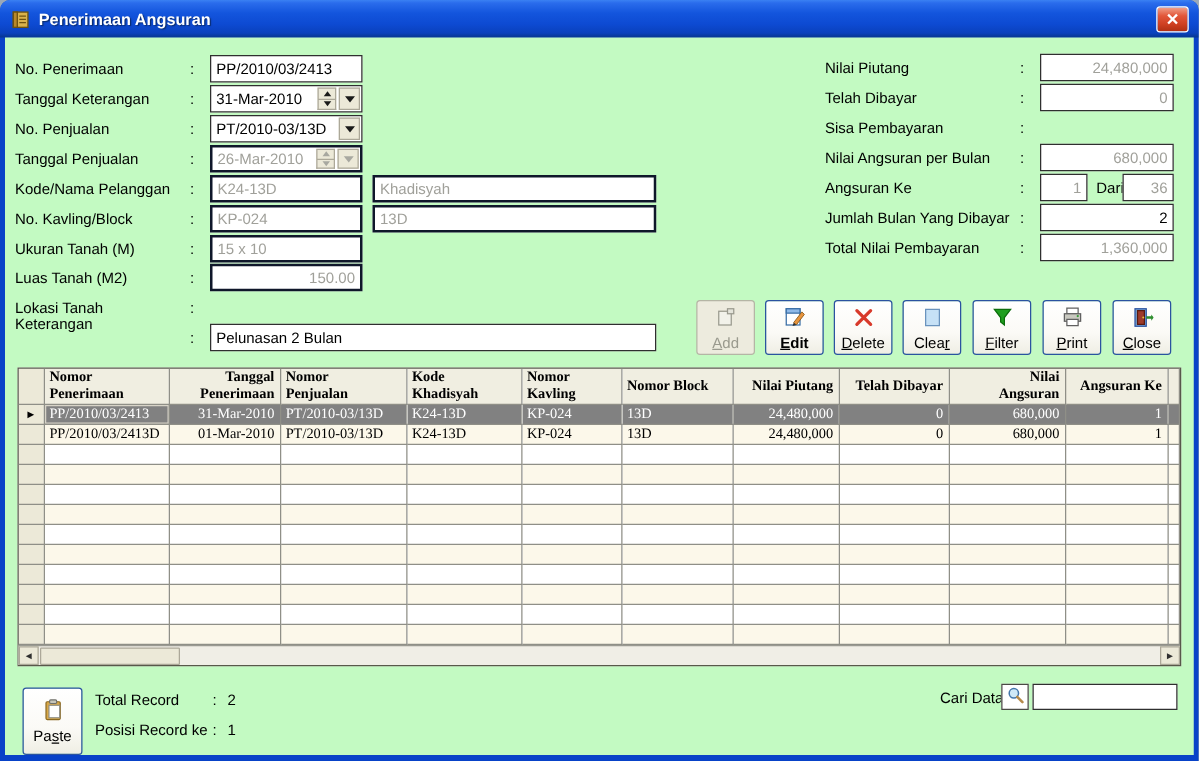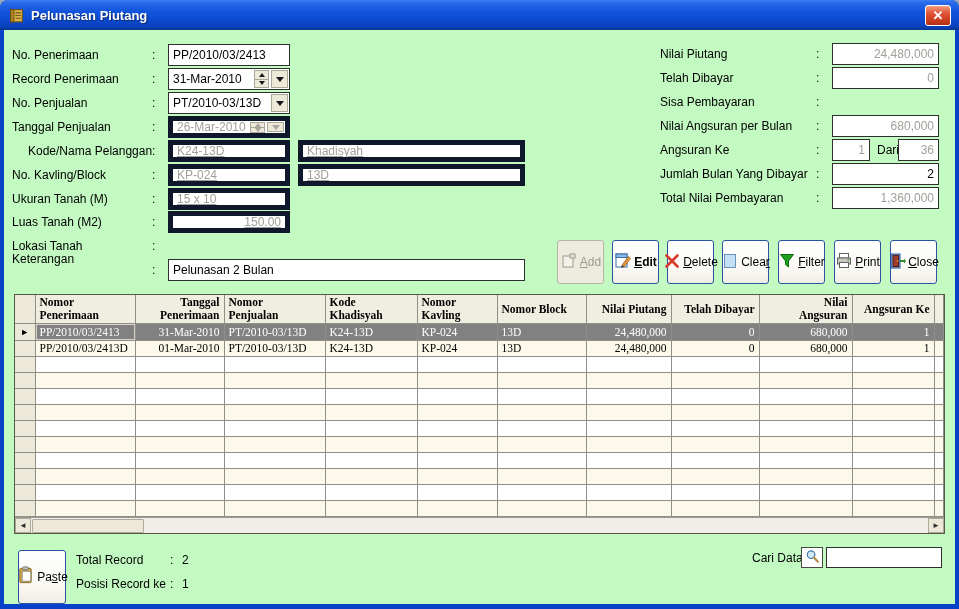--- a/index.html
+++ b/index.html
@@ -27,21 +27,21 @@
   
   .client-bg{position:absolute;left:4px;top:30px;width:951px;height:574px;background:#C3FAC2;}
   .flabel{position:absolute;white-space:nowrap;}
   .fcolon{position:absolute;}
   
   .tb{
     position:absolute;height:22px;background:#fff;
     display:flex;align-items:center;padding:0 4px;overflow:hidden;white-space:nowrap;
   }
   .b-dark{border:1px solid #2f2f2f;}
-  .b-gray{border:5px solid #0f172a;text-decoration:underline;}
+  .b-gray{border:2px solid #0f172a;}
   .t-gray{color:#A0A09A;}
   .t-black{color:#000;}
   .num{justify-content:flex-end;}
   input.tb{font-family:"Liberation Sans",sans-serif;font-size:12px;outline:none;}
   input.num{text-align:right;}
   
   .composite{position:absolute;height:22px;background:#fff;display:flex;align-items:stretch;padding:1px;}
   .comp-text{flex:1;display:flex;align-items:center;padding:0 3px;overflow:hidden;white-space:nowrap;}
   .spin{width:15px;display:flex;flex-direction:column;margin-right:2px;}
   .spin-btn{flex:1;background:#ECE9D8;border:1px solid #ACA899;display:flex;align-items:center;justify-content:center;}
@@ -49,21 +49,21 @@
   .dd-btn{width:17px;background:#ECE9D8;border:1px solid #ACA899;display:flex;align-items:center;justify-content:center;}
   .tri-up{width:0;height:0;border-left:3.5px solid transparent;border-right:3.5px solid transparent;border-bottom:4px solid currentColor;}
   .tri-dn{width:0;height:0;border-left:3.5px solid transparent;border-right:3.5px solid transparent;border-top:4px solid currentColor;}
   .tri-big{width:0;height:0;border-left:4px solid transparent;border-right:4px solid transparent;border-top:5px solid currentColor;}
   .arrows-black{color:#1a1a1a;}
   .arrows-gray{color:#A8A8A0;}
   
   .btn{
     position:absolute;top:240px;width:47px;height:44px;border-radius:3px;
     border:1px solid #2b53a0;background:linear-gradient(180deg,#ffffff 0%,#fbfaf6 60%,#efeee4 100%);
-    display:flex;flex-direction:row;align-items:center;justify-content:center;gap:2px;
+    display:flex;flex-direction:column;align-items:center;justify-content:center;gap:2px;
     font-size:12px;cursor:pointer;padding:0;
   }
   .btn.disabled{border-color:#b5b5a5;background:#EDEBDE;color:#9a9a8e;cursor:default;}
   .btn .mn{text-decoration:underline;}
   .btn-label{line-height:12px;white-space:nowrap;}
   .btn-label.bold{font-weight:bold;}
   
   .grid{
     position:absolute;left:14px;top:294px;width:931px;
     border:1px solid #58584a;background:#fff;
@@ -111,33 +111,33 @@
   <div class="titlebar">
     <span class="title-icon">
       <svg width="17" height="17" viewBox="0 0 16 16">
         <rect x="2.5" y="2.5" width="11" height="11.5" fill="#D9B24C" stroke="#6e5210"></rect>
         <rect x="2.5" y="2.5" width="3" height="11.5" fill="#B8882A" stroke="#6e5210"></rect>
         <line x1="7" y1="5.5" x2="12" y2="5.5" stroke="#6e5210"></line>
         <line x1="7" y1="8" x2="12" y2="8" stroke="#6e5210"></line>
         <line x1="7" y1="10.5" x2="12" y2="10.5" stroke="#6e5210"></line>
       </svg>
     </span>
-    <span class="titlebar-text">Pelunasan Piutang</span>
+    <span class="titlebar-text">Penerimaan Angsuran</span>
     <div class="close-btn">
       <span>✕</span>
     </div>
   </div>
 
   <div class="client-bg"></div>
 
   <span class="flabel" style="left:12px;top:48px">No. Penerimaan</span>
   <span class="fcolon" style="left:152px;top:48px">:</span>
   <input class="tb b-dark t-black" style="left: 168px; top: 44px; width: 122px;" value="PP/2010/03/2413">
 
-  <span class="flabel" style="left:12px;top:72px">Record Penerimaan</span>
+  <span class="flabel" style="left:12px;top:72px">Tanggal Keterangan</span>
   <span class="fcolon" style="left:152px;top:72px">:</span>
   <div class="composite b-dark arrows-black" style="left:168px;top:68px;width:122px">
     <span class="comp-text t-black">31-Mar-2010</span>
     <span class="spin">
       <span class="spin-btn">
           <span class="tri-up"></span>
         </span>
       <span class="spin-btn">
           <span class="tri-dn"></span>
         </span>
@@ -166,21 +166,21 @@
         </span>
       <span class="spin-btn">
           <span class="tri-dn"></span>
         </span>
     </span>
     <span class="dd-btn">
         <span class="tri-big"></span>
       </span>
   </div>
 
-  <span class="flabel" style="left:28px;top:144px">Kode/Nama Pelanggan</span>
+  <span class="flabel" style="left:12px;top:144px">Kode/Nama Pelanggan</span>
   <span class="fcolon" style="left:152px;top:144px">:</span>
   <input class="tb b-gray t-gray" style="left: 168px; top: 140px; width: 122px;" value="K24-13D">
   <input class="tb b-gray t-gray" style="left: 298px; top: 140px; width: 227px;" value="Khadisyah">
 
   <span class="flabel" style="left:12px;top:168px">No. Kavling/Block</span>
   <span class="fcolon" style="left:152px;top:168px">:</span>
   <input class="tb b-gray t-gray" style="left: 168px; top: 164px; width: 122px;" value="KP-024">
   <input class="tb b-gray t-gray" style="left: 298px; top: 164px; width: 227px;" value="13D">
 
   <span class="flabel" style="left:12px;top:192px">Ukuran Tanah (M)</span>

